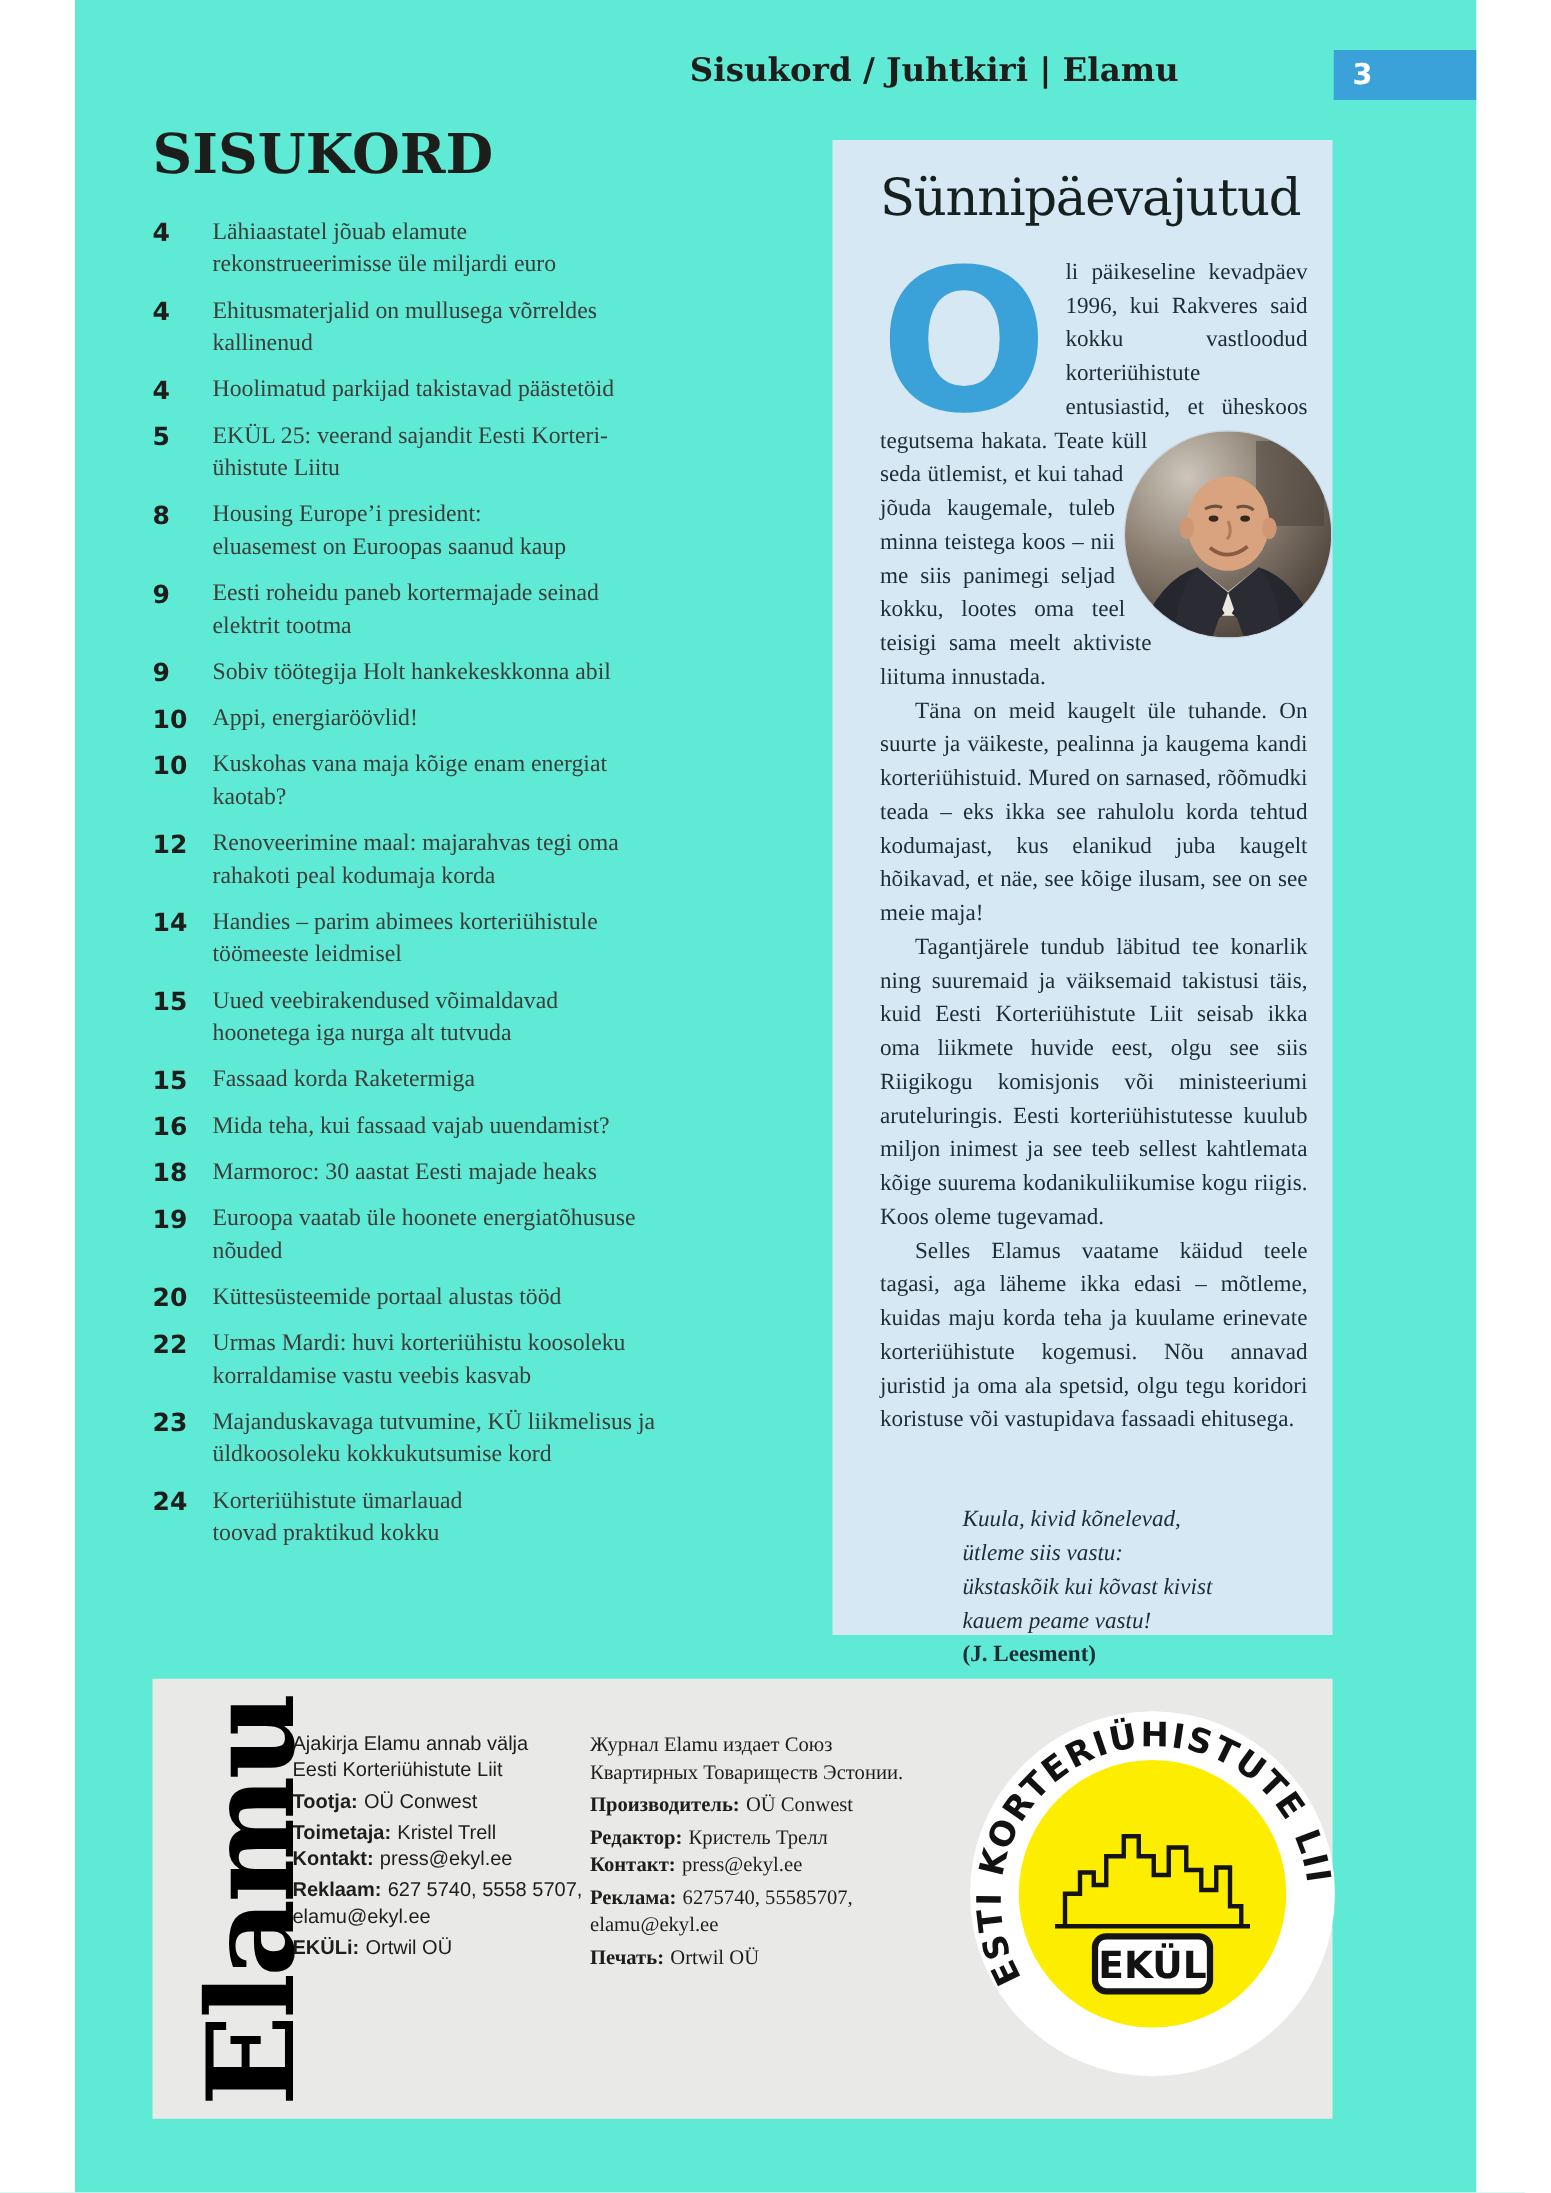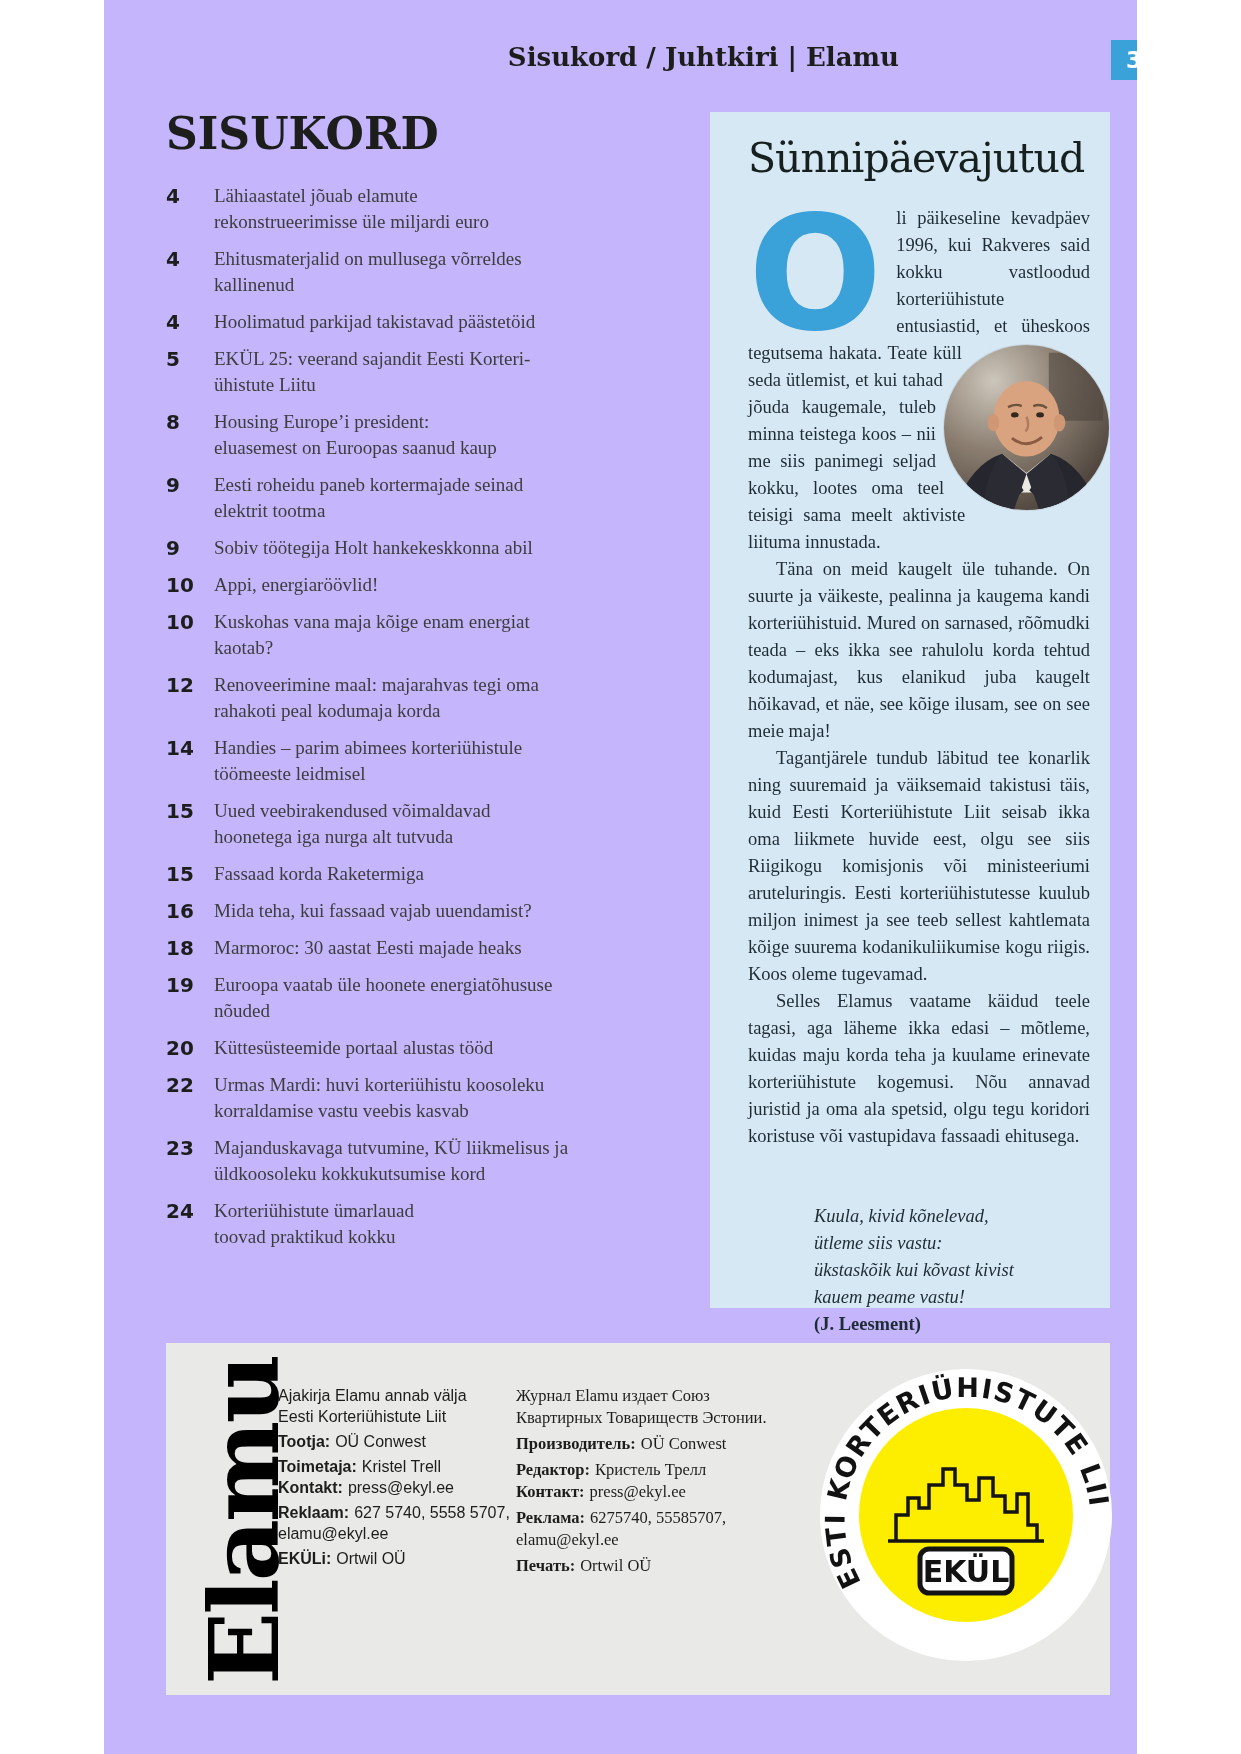--- a/index.html
+++ b/index.html
@@ -1,35 +1,35 @@
 <!DOCTYPE html>
 <html><head>
 <meta charset="utf-8">
 <style>
   * { margin:0; padding:0; box-sizing:border-box; }
   html,body { background:#ffffff; }
   .page{
-    position:relative; width:1033px; height:1754px; margin:0 auto;
-    background:#c4b5fd; overflow:hidden;
+    position:relative; width:1121px; height:1754px; margin:0 auto;
+    background:#5eead4; overflow:hidden;
     font-family:"DejaVu Serif", serif; color:#1d1d1b;
   }
   
   .header-title{
     position:absolute; top:42px; right:238px;
     font-family:"DejaVu Serif", serif; font-weight:bold;
     font-size:26px; color:#1d1d1b; white-space:nowrap;
   }
   .page-badge{
     position:absolute; top:40px; left:1007px; width:234px; height:40px;
     background:#3ba1d9; color:#fff;
     font-family:"DejaVu Sans", sans-serif; font-weight:bold; font-size:23px;
     display:flex; align-items:center; padding-left:15px;
   }
   
-  .toc{ position:absolute; left:62px; top:108px; width:480px; }
+  .toc{ position:absolute; left:62px; top:98px; width:480px; }
   .toc h1{
     font-family:"DejaVu Serif", serif; font-weight:bold;
     font-size:44px; letter-spacing:0; color:#1d1d1b; margin-bottom:24px;
   }
   .toc-item{ display:flex; margin-bottom:11px; }
   .toc-num{
     flex:0 0 48px; font-family:"DejaVu Sans", sans-serif; font-weight:bold;
     font-size:20px; line-height:26px; color:#1d1d1b;
   }
   .toc-text{

